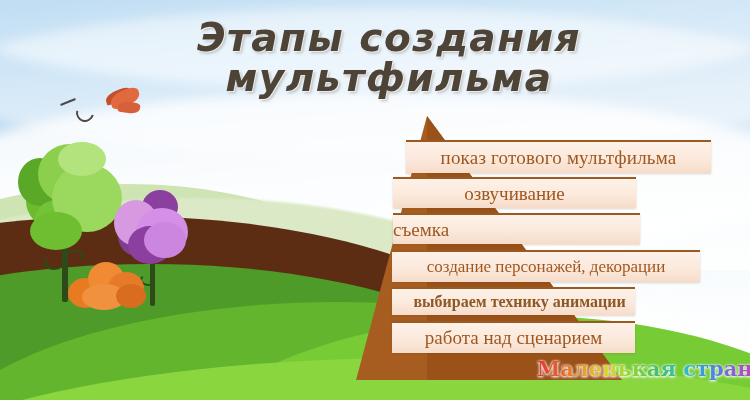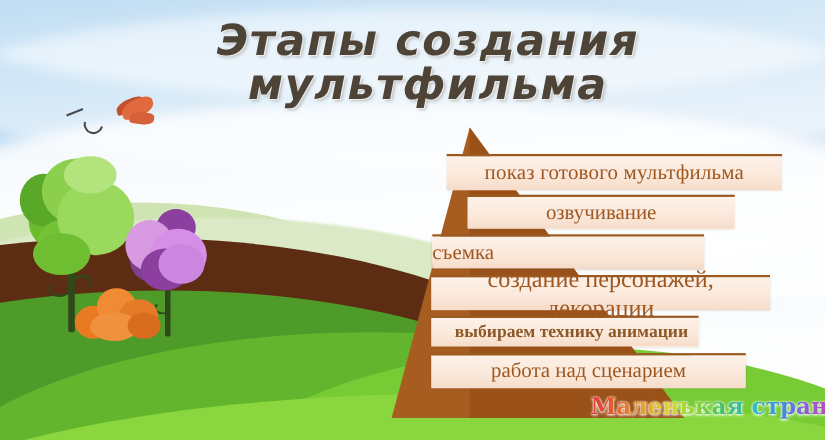--- a/index.html
+++ b/index.html
@@ -160,29 +160,29 @@
     border-top: 2px solid #9a5a22;
     box-shadow: 0 1px 2px rgba(120,70,30,0.22);
     color: #a0571f;
     display: flex;
     align-items: center;
     box-sizing: border-box;
   }
   .bar span { display: block; width: 100%; }
   .bar-1 { left: 390px; top: 140px; width: 305px; height: 33px; margin-left: 16px; }
   .bar-1 span { text-align: center; font-size: 19px; letter-spacing: .2px; }
-  .bar-2 { left: 393px; top: 177px; width: 243px; height: 31px; margin-left: 32px; }
+  .bar-2 { left: 393px; top: 177px; width: 243px; height: 31px; }
   .bar-2 span { text-align: center; font-size: 19px; }
   .bar-3 { left: 393px; top: 213px; width: 247px; height: 31px; }
   .bar-3 span { font-size: 19px; }
   .bar-4 { left: 392px; top: 250px; width: 308px; height: 32px; }
-  .bar-4 span { text-align: center; font-size: 22px; font-family: Liberation Serif, serif; }
+  .bar-4 span { text-align: center; font-size: 17px; font-family: Liberation Serif, serif; }
   .bar-5 { left: 392px; top: 287px; width: 243px; height: 28px; }
   .bar-5 span { text-align: center; font-size: 16px; font-weight: 700; color: #8e5726; margin-left: 12px; }
-  .bar-6 { left: 392px; top: 321px; width: 286px; height: 32px; }
+  .bar-6 { left: 392px; top: 321px; width: 243px; height: 32px; }
   .bar-6 span { text-align: center; font-size: 19px; }
 
   
   .watermark {
     position: absolute;
     left: 537px; top: 356px;
     font-family: "DejaVu Serif", serif;
     font-size: 21px;
     font-weight: 700;
     letter-spacing: 0px;

